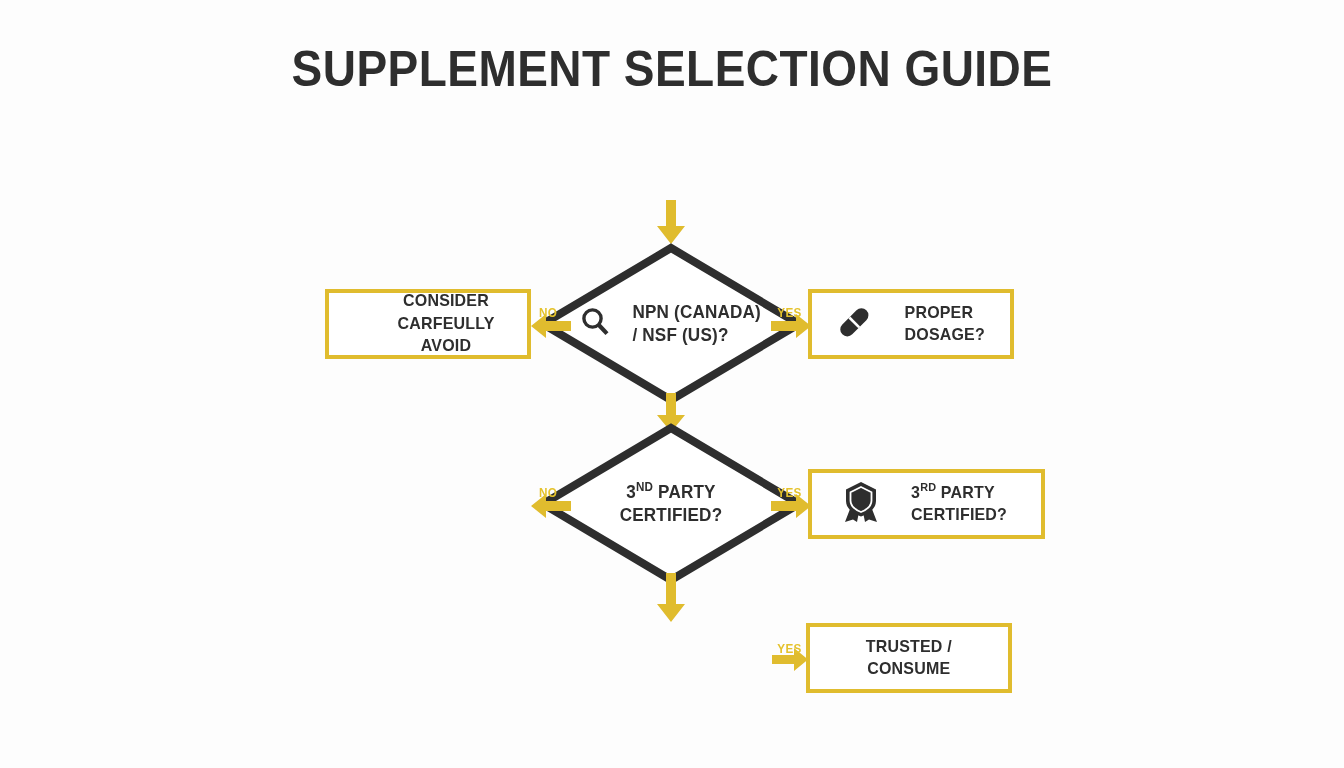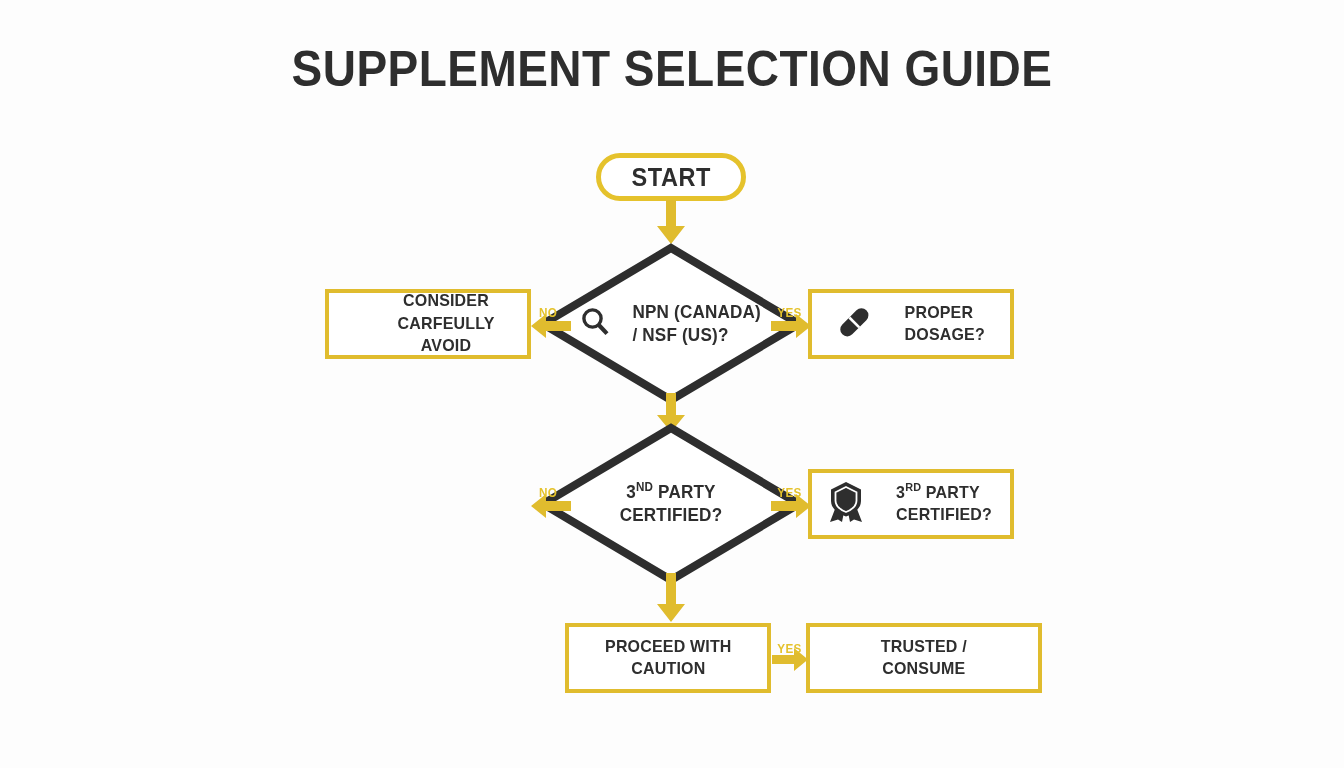--- a/index.html
+++ b/index.html
@@ -138,23 +138,20 @@
   
   .icon { display: block; flex: 0 0 auto; }
 </style>
 </head>
 <body>
 
 <div id="canvas">
 
   <div class="page-title">SUPPLEMENT SELECTION GUIDE</div>
 
-  <div class="node box pill" style="left:596px; top:153px; width:150px; height:48px;">
-    <span class="box-label">START</span>
-  </div>
 
   <div class="arrow" style="left:656px; top:200px;">
     <svg width="30" height="45" viewBox="0 0 30 45" aria-hidden="true">
       <path d="M10,0 L20,0 L20,26 L29,26 L15,44 L1,26 L10,26 Z" fill="#e0bc2e"></path>
     </svg>
   </div>
 
   <div class="diamond-wrap" style="left:538px; top:243px; width:266px; height:162px;">
     <svg class="diamond-shape" viewBox="0 0 266 162" preserveAspectRatio="none" aria-hidden="true">
       <polygon points="133,5 261,81 133,157 5,81" fill="#ffffff" stroke="#2e2e2e" stroke-width="8" stroke-linejoin="miter"></polygon>
@@ -235,55 +232,49 @@
   <div class="edge-label" style="left:538px; top:485px;">NO</div>
 
   <div class="arrow" style="left:771px; top:493px;">
     <svg width="40" height="26" viewBox="0 0 40 26" aria-hidden="true">
       <path d="M0,8 L0,18 L25,18 L25,25 L40,13 L25,1 L25,8 Z" fill="#e0bc2e"></path>
     </svg>
   </div>
   <div class="edge-label" style="left:776px; top:485px;">YES</div>
 
 
-  <div class="node box box-with-icon" style="left:808px; top:469px; width:206px; height:70px;">
+  <div class="node box box-with-icon" style="left:808px; top:469px; width:237px; height:70px;">
     <span class="icon">
       <svg width="38" height="42" viewBox="0 0 38 42" aria-hidden="true">
         <path d="M8,28 L3,41 L11,38.5 L15,41 L17,31 Z" fill="#2e2e2e"></path>
         <path d="M30,28 L35,41 L27,38.5 L23,41 L21,31 Z" fill="#2e2e2e"></path>
         <path d="M19,1 L34,8.5 L34,20 C34,27.5 27,32.5 19,35.5 C11,32.5 4,27.5 4,20 L4,8.5 Z" fill="#2e2e2e"></path>
         <path d="M19,6 L29.5,11.2 L29.5,19.8 C29.5,25 24.7,28.7 19,31 C13.3,28.7 8.5,25 8.5,19.8 L8.5,11.2 Z" fill="none" stroke="#ffffff" stroke-width="1.8"></path>
       </svg>
     </span>
     <span class="box-label">
       <span>3</span><span class="sup">RD</span><span> PARTY</span><br>
       <span>CERTIFIED?</span>
     </span>
   </div>
 
   <div class="arrow" style="left:656px; top:573px;">
     <svg width="30" height="50" viewBox="0 0 30 50" aria-hidden="true">
       <path d="M10,0 L20,0 L20,31 L29,31 L15,49 L1,31 L10,31 Z" fill="#e0bc2e"></path>
     </svg>
   </div>
 
-  <div class="node box" style="left:565px; top:623px; width:206px; height:70px;">
-    <span class="box-label">
-      <span>PROCEED WITH</span><br>
-      <span>CAUTION</span>
-    </span>
-  </div>
 
   <div class="arrow" style="left:772px; top:648px;">
     <svg width="36" height="24" viewBox="0 0 36 24" aria-hidden="true">
       <path d="M0,7 L0,16 L22,16 L22,23 L36,11.5 L22,0 L22,7 Z" fill="#e0bc2e"></path>
     </svg>
   </div>
   <div class="edge-label" style="left:776px; top:641px;">YES</div>
 
-  <div class="node box" style="left:806px; top:623px; width:236px; height:70px;">
+  <div class="node box" style="left:806px; top:623px; width:206px; height:70px;">
     <span class="box-label">
       <span>TRUSTED /</span><br>
       <span>CONSUME</span>
     </span>
   </div>
 
 </div>
 
 </body></html>

